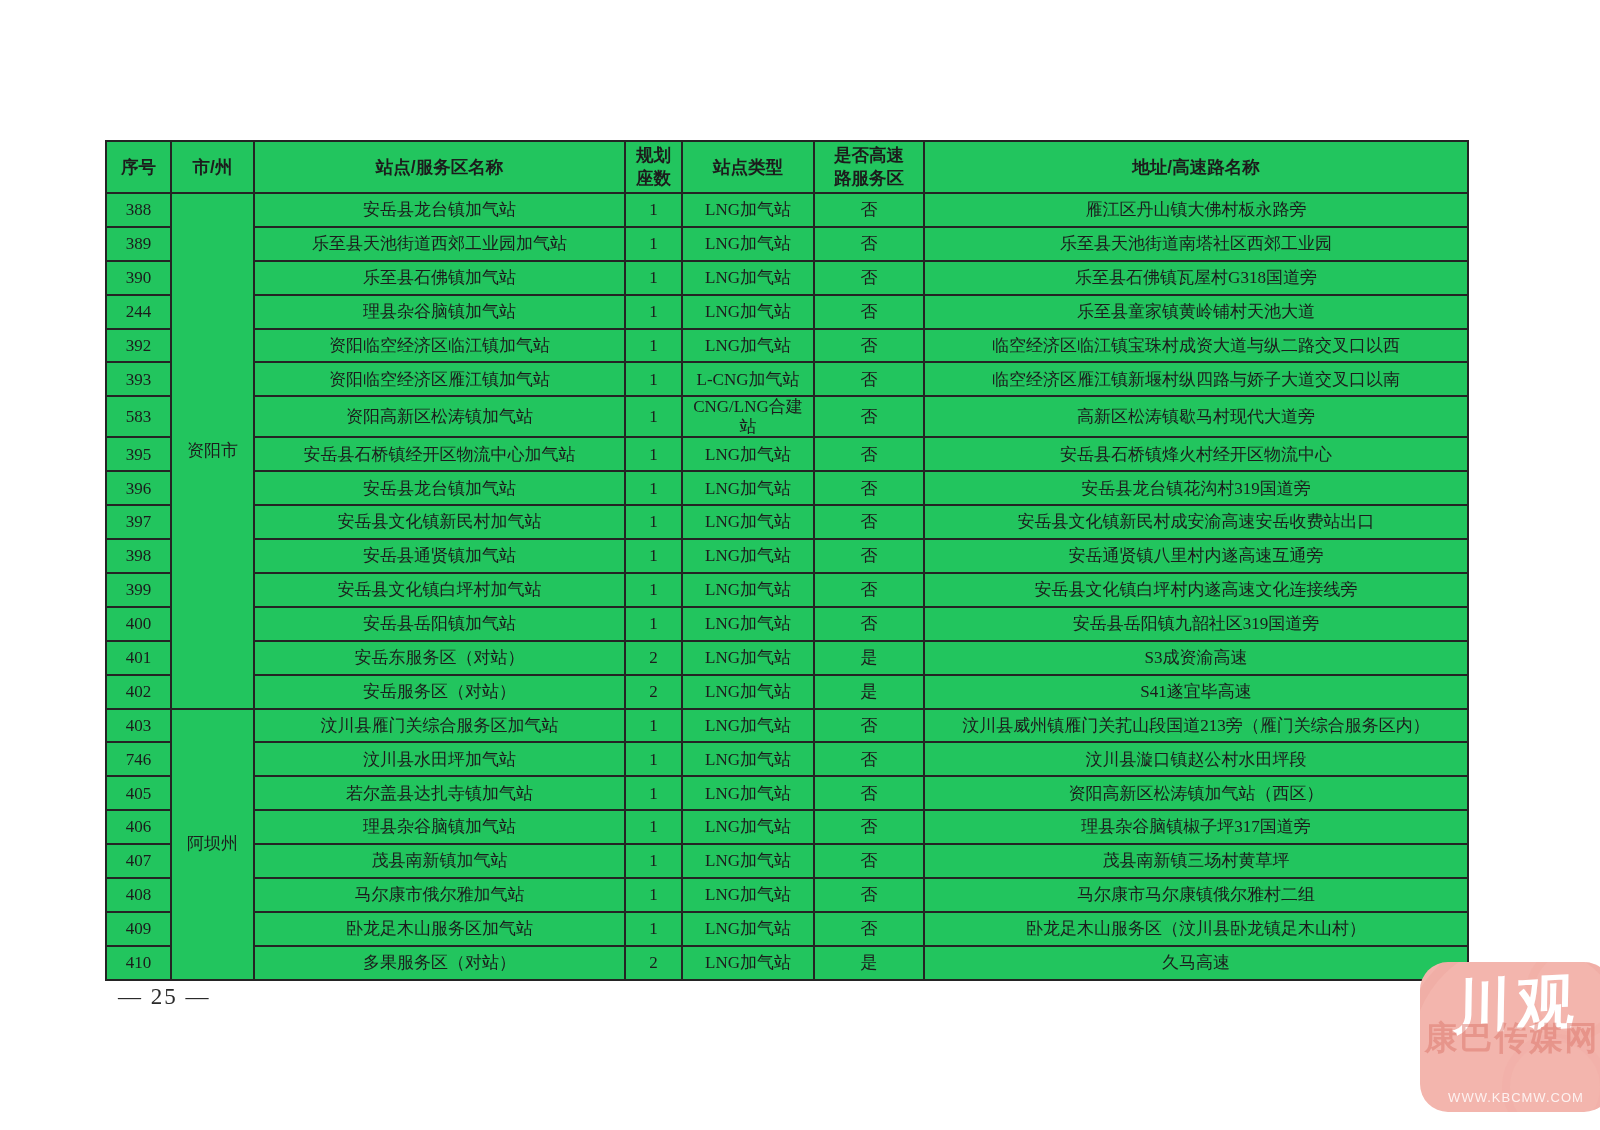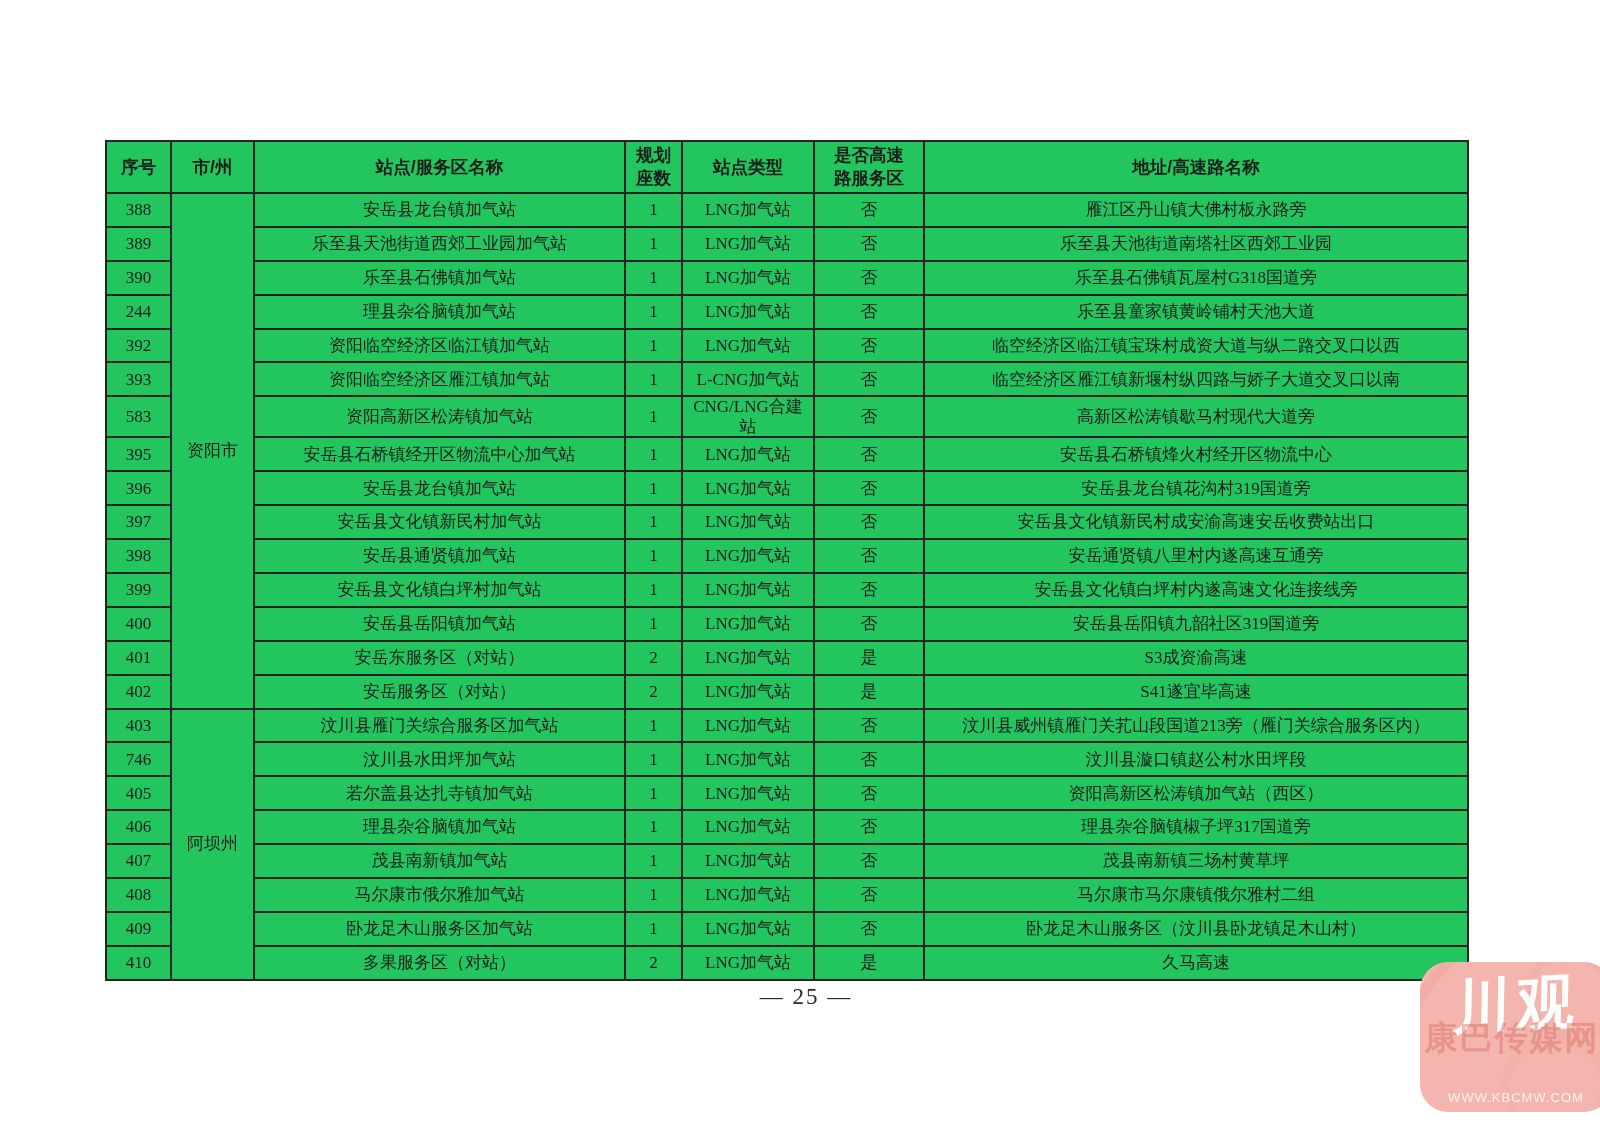--- a/index.html
+++ b/index.html
@@ -40,22 +40,22 @@
   }
   .col-serial{width:65px;}
   .col-city{width:83px;}
   .col-name{width:371px;}
   .col-seats{width:57px;}
   .col-type{width:132px;}
   .col-hwy{width:110px;}
   .col-addr{width:544px;}
   .page-number{
     position:absolute;
-    left:125px;top:984px;width:1362px;
-    text-align:center;
+    left:118px;top:984px;width:1362px;
+    text-align:left;
     font-size:23px;
     letter-spacing:2px;
     color:#2a2a2a;
   }
   
   .watermark{position:absolute;left:1392px;top:950px;width:240px;height:180px;}
   .wm-square{
     position:absolute;left:28px;top:12px;
     width:192px;height:150px;
     background:#f3b5ad;

